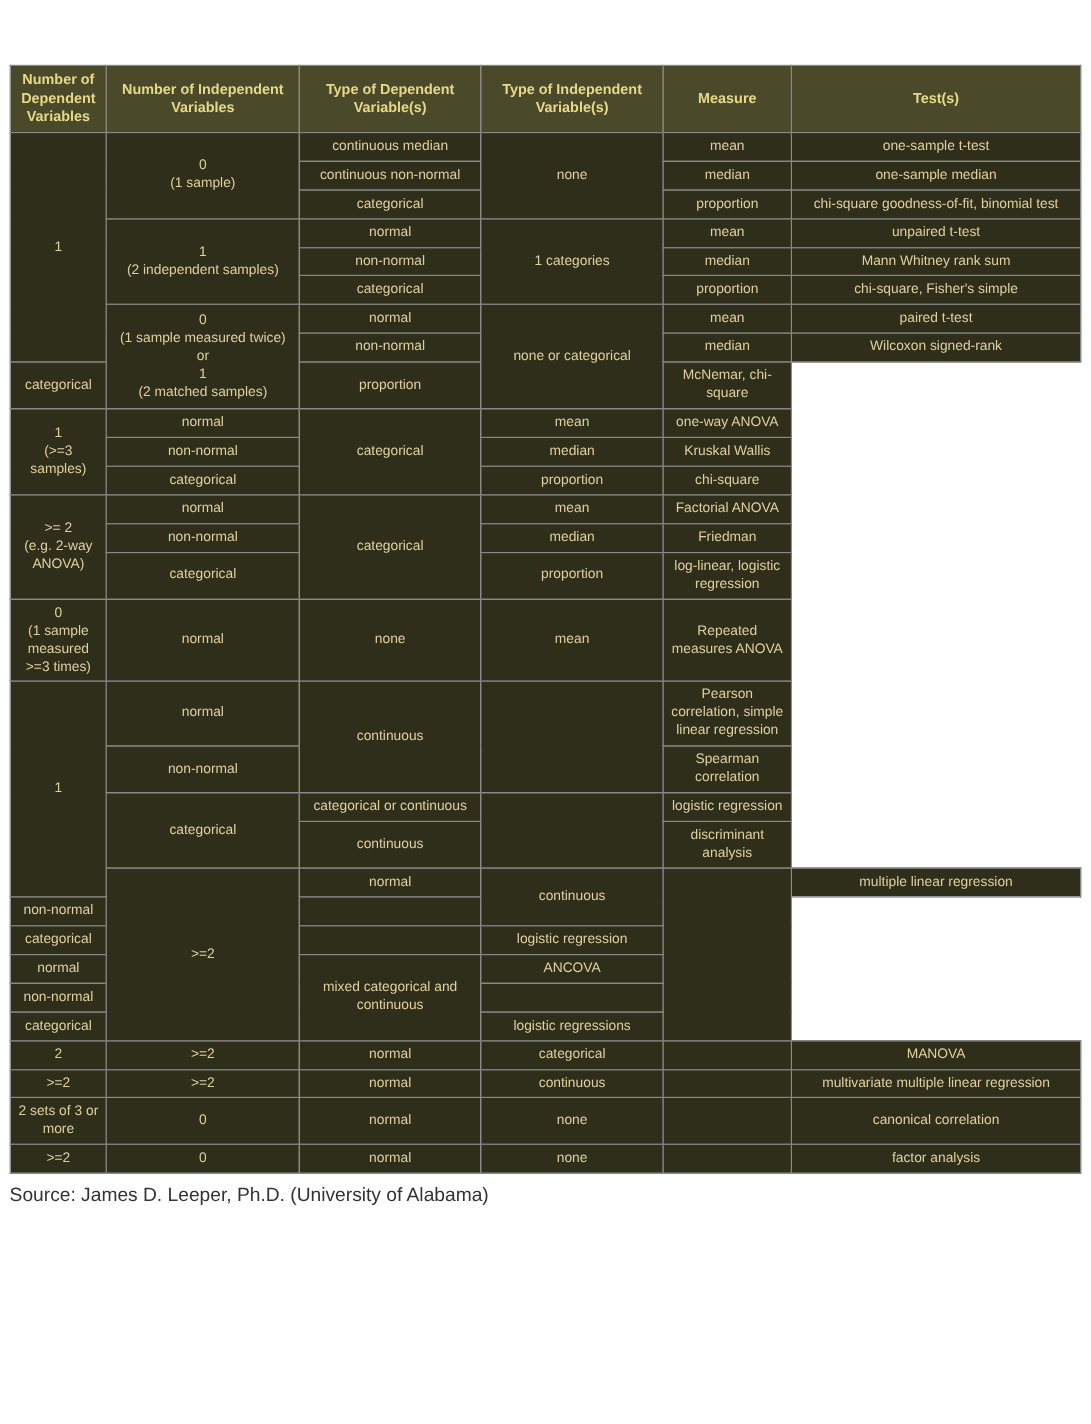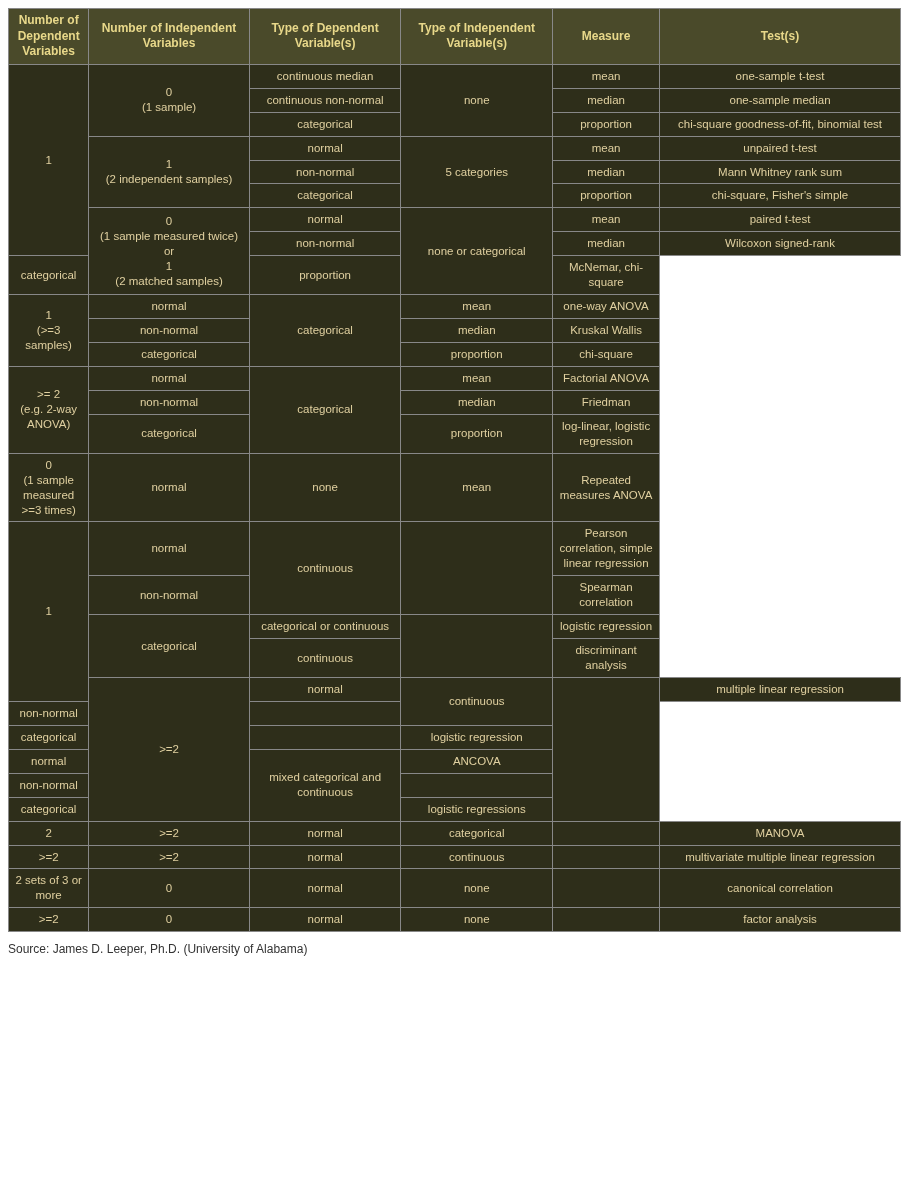--- a/index.html
+++ b/index.html
@@ -4,20 +4,21 @@
   <style>
     * { box-sizing: border-box; margin: 0; padding: 0; }
     body {
       font-family: Arial, sans-serif;
       font-size: 12px;
       background: #fff;
       width: 909px;
     }
     .page-wrapper {
       padding: 8px;
+      margin-top: 46px;
     }
     table {
       border-collapse: collapse;
       width: 100%;
       table-layout: fixed;
     }
     th, td {
       border: 1px solid #888;
       text-align: center;
       vertical-align: middle;
@@ -33,21 +34,21 @@
     tbody tr td {
       background-color: #2e2e1a;
       color: #e0d0a0;
       font-size: 11.5px;
     }
     tbody tr:nth-child(even) td {
       background-color: #2e2e1a;
     }
     .source-line {
       margin-top: 10px;
-      font-size: 12px;
+      font-size: 16px;
       color: #333;
     }
     col.col1 { width: 9%; }
     col.col2 { width: 18%; }
     col.col3 { width: 17%; }
     col.col4 { width: 17%; }
     col.col5 { width: 12%; }
     col.col6 { width: 27%; }
   </style>
 </head>
@@ -88,21 +89,21 @@
           <td>one-sample median</td>
         </tr>
         <tr>
           <td>categorical</td>
           <td>proportion</td>
           <td>chi-square goodness-of-fit, binomial test</td>
         </tr>
         <tr>
           <td rowspan="3">1<br>(2 independent samples)</td>
           <td>normal</td>
-          <td rowspan="3">5 categories</td>
+          <td rowspan="3">1 categories</td>
           <td>mean</td>
           <td>unpaired t-test</td>
         </tr>
         <tr>
           <td>non-normal</td>
           <td>median</td>
           <td>Mann Whitney rank sum</td>
         </tr>
         <tr>
           <td>categorical</td>

